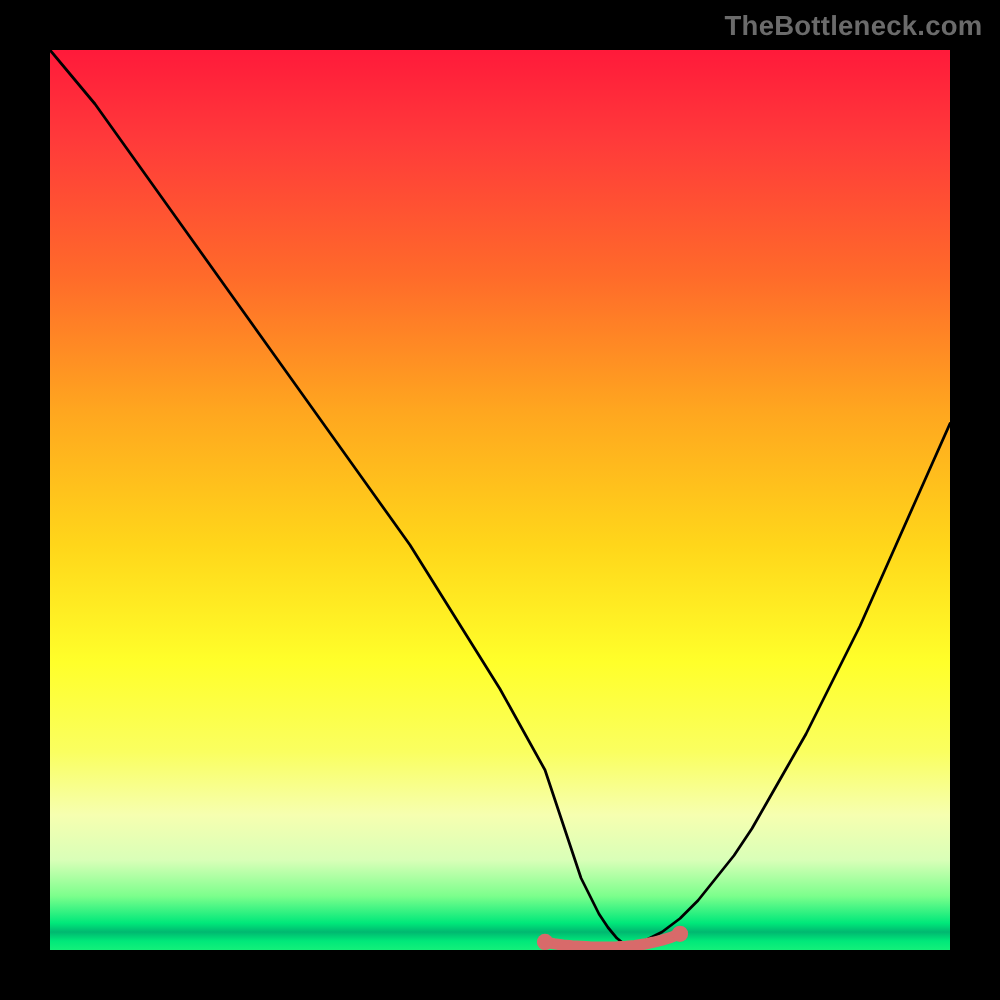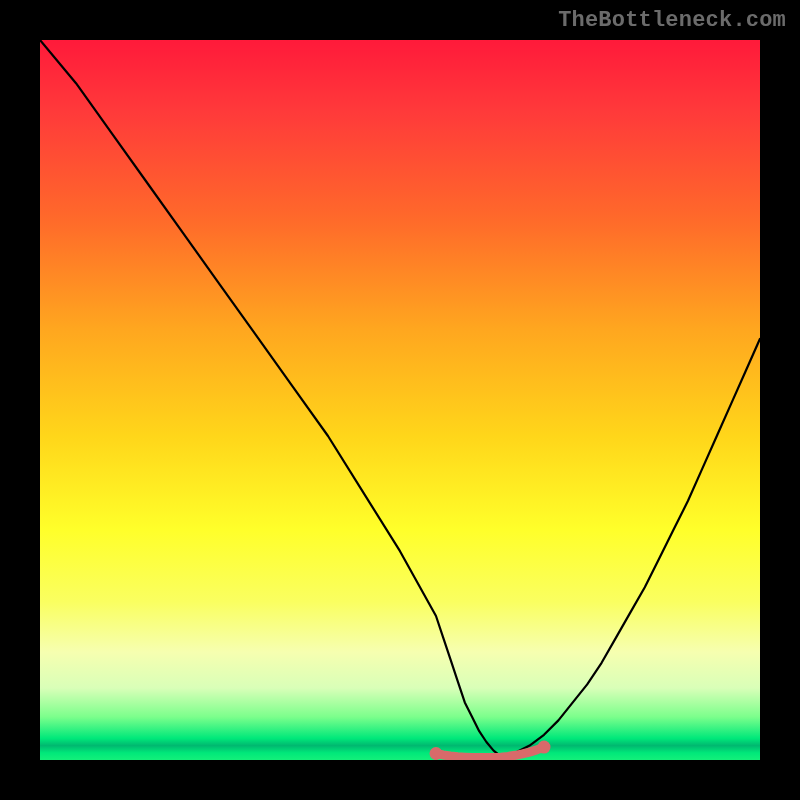--- a/index.html
+++ b/index.html
@@ -9,21 +9,20 @@
     height: 800px;
     background: #000000;
     overflow: hidden;
     font-family: Arial, Helvetica, sans-serif;
   }
   .stage {
     position: relative;
     width: 800px;
     height: 800px;
     background: #000000;
-    font-family: Liberation Mono, monospace;
   }
   
   .plot {
     position: absolute;
     left: 40px;
     top: 40px;
     width: 720px;
     height: 720px;
     background: linear-gradient(to bottom,
       #ff1a3a 0%,

